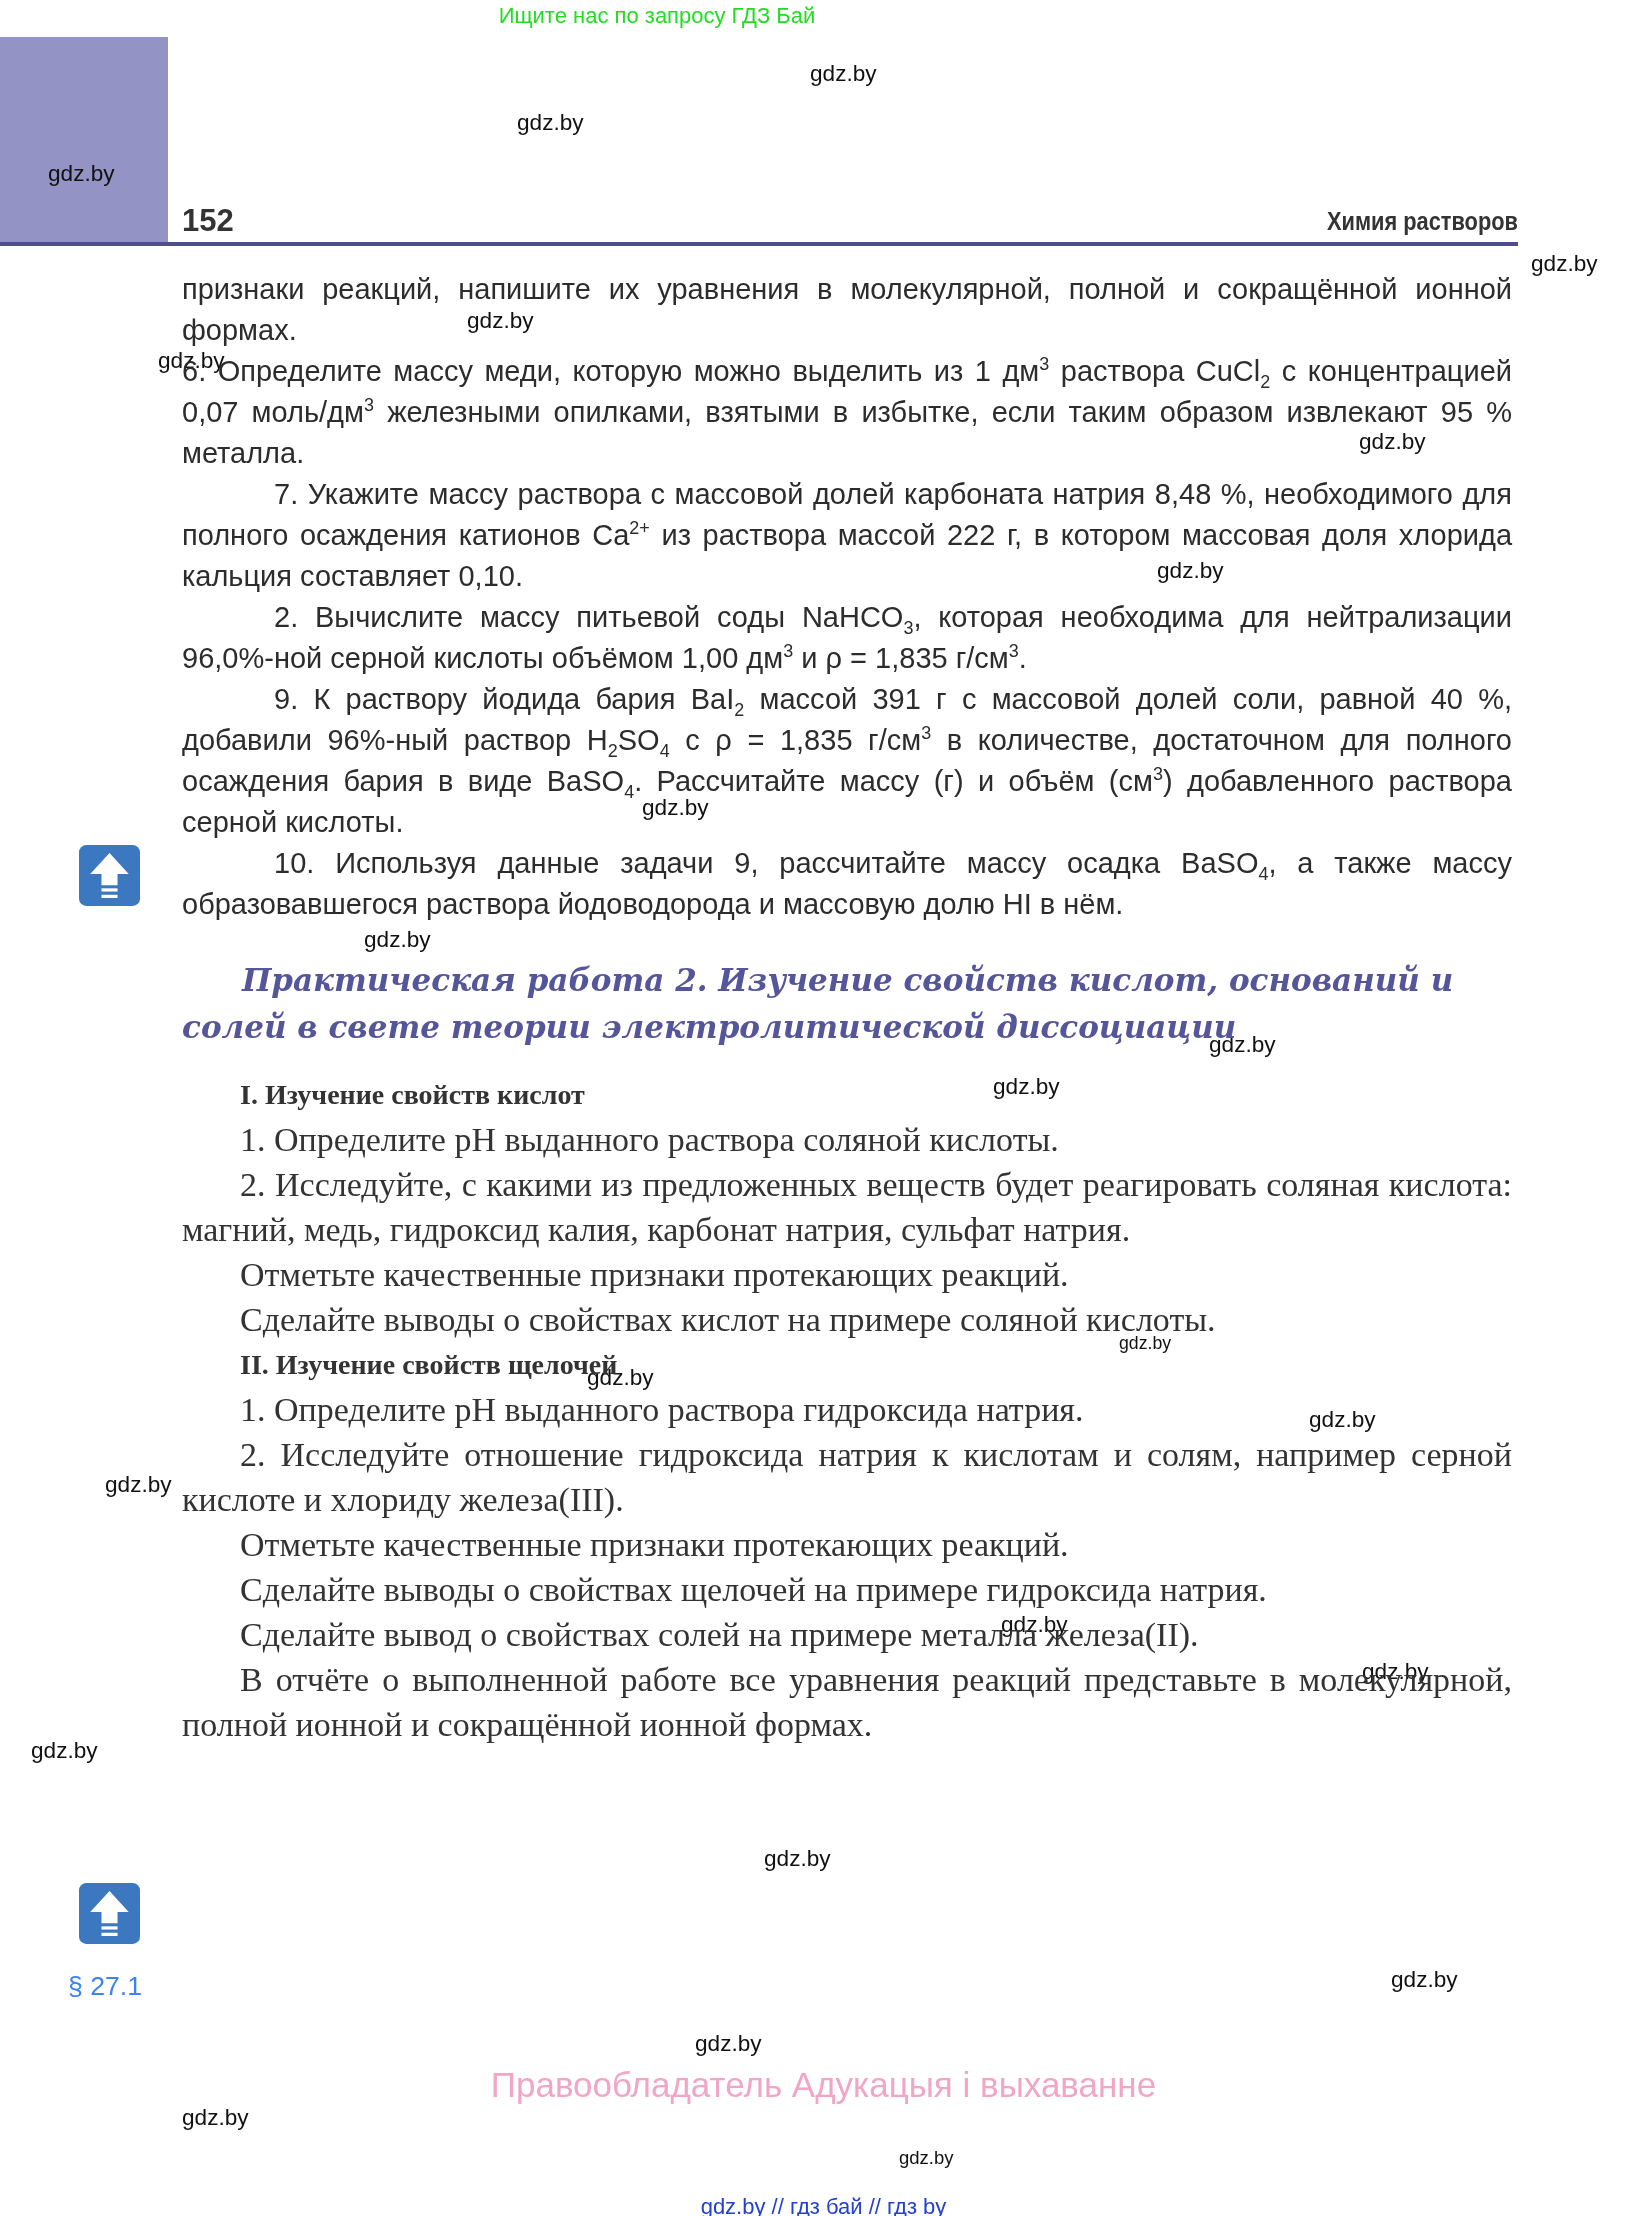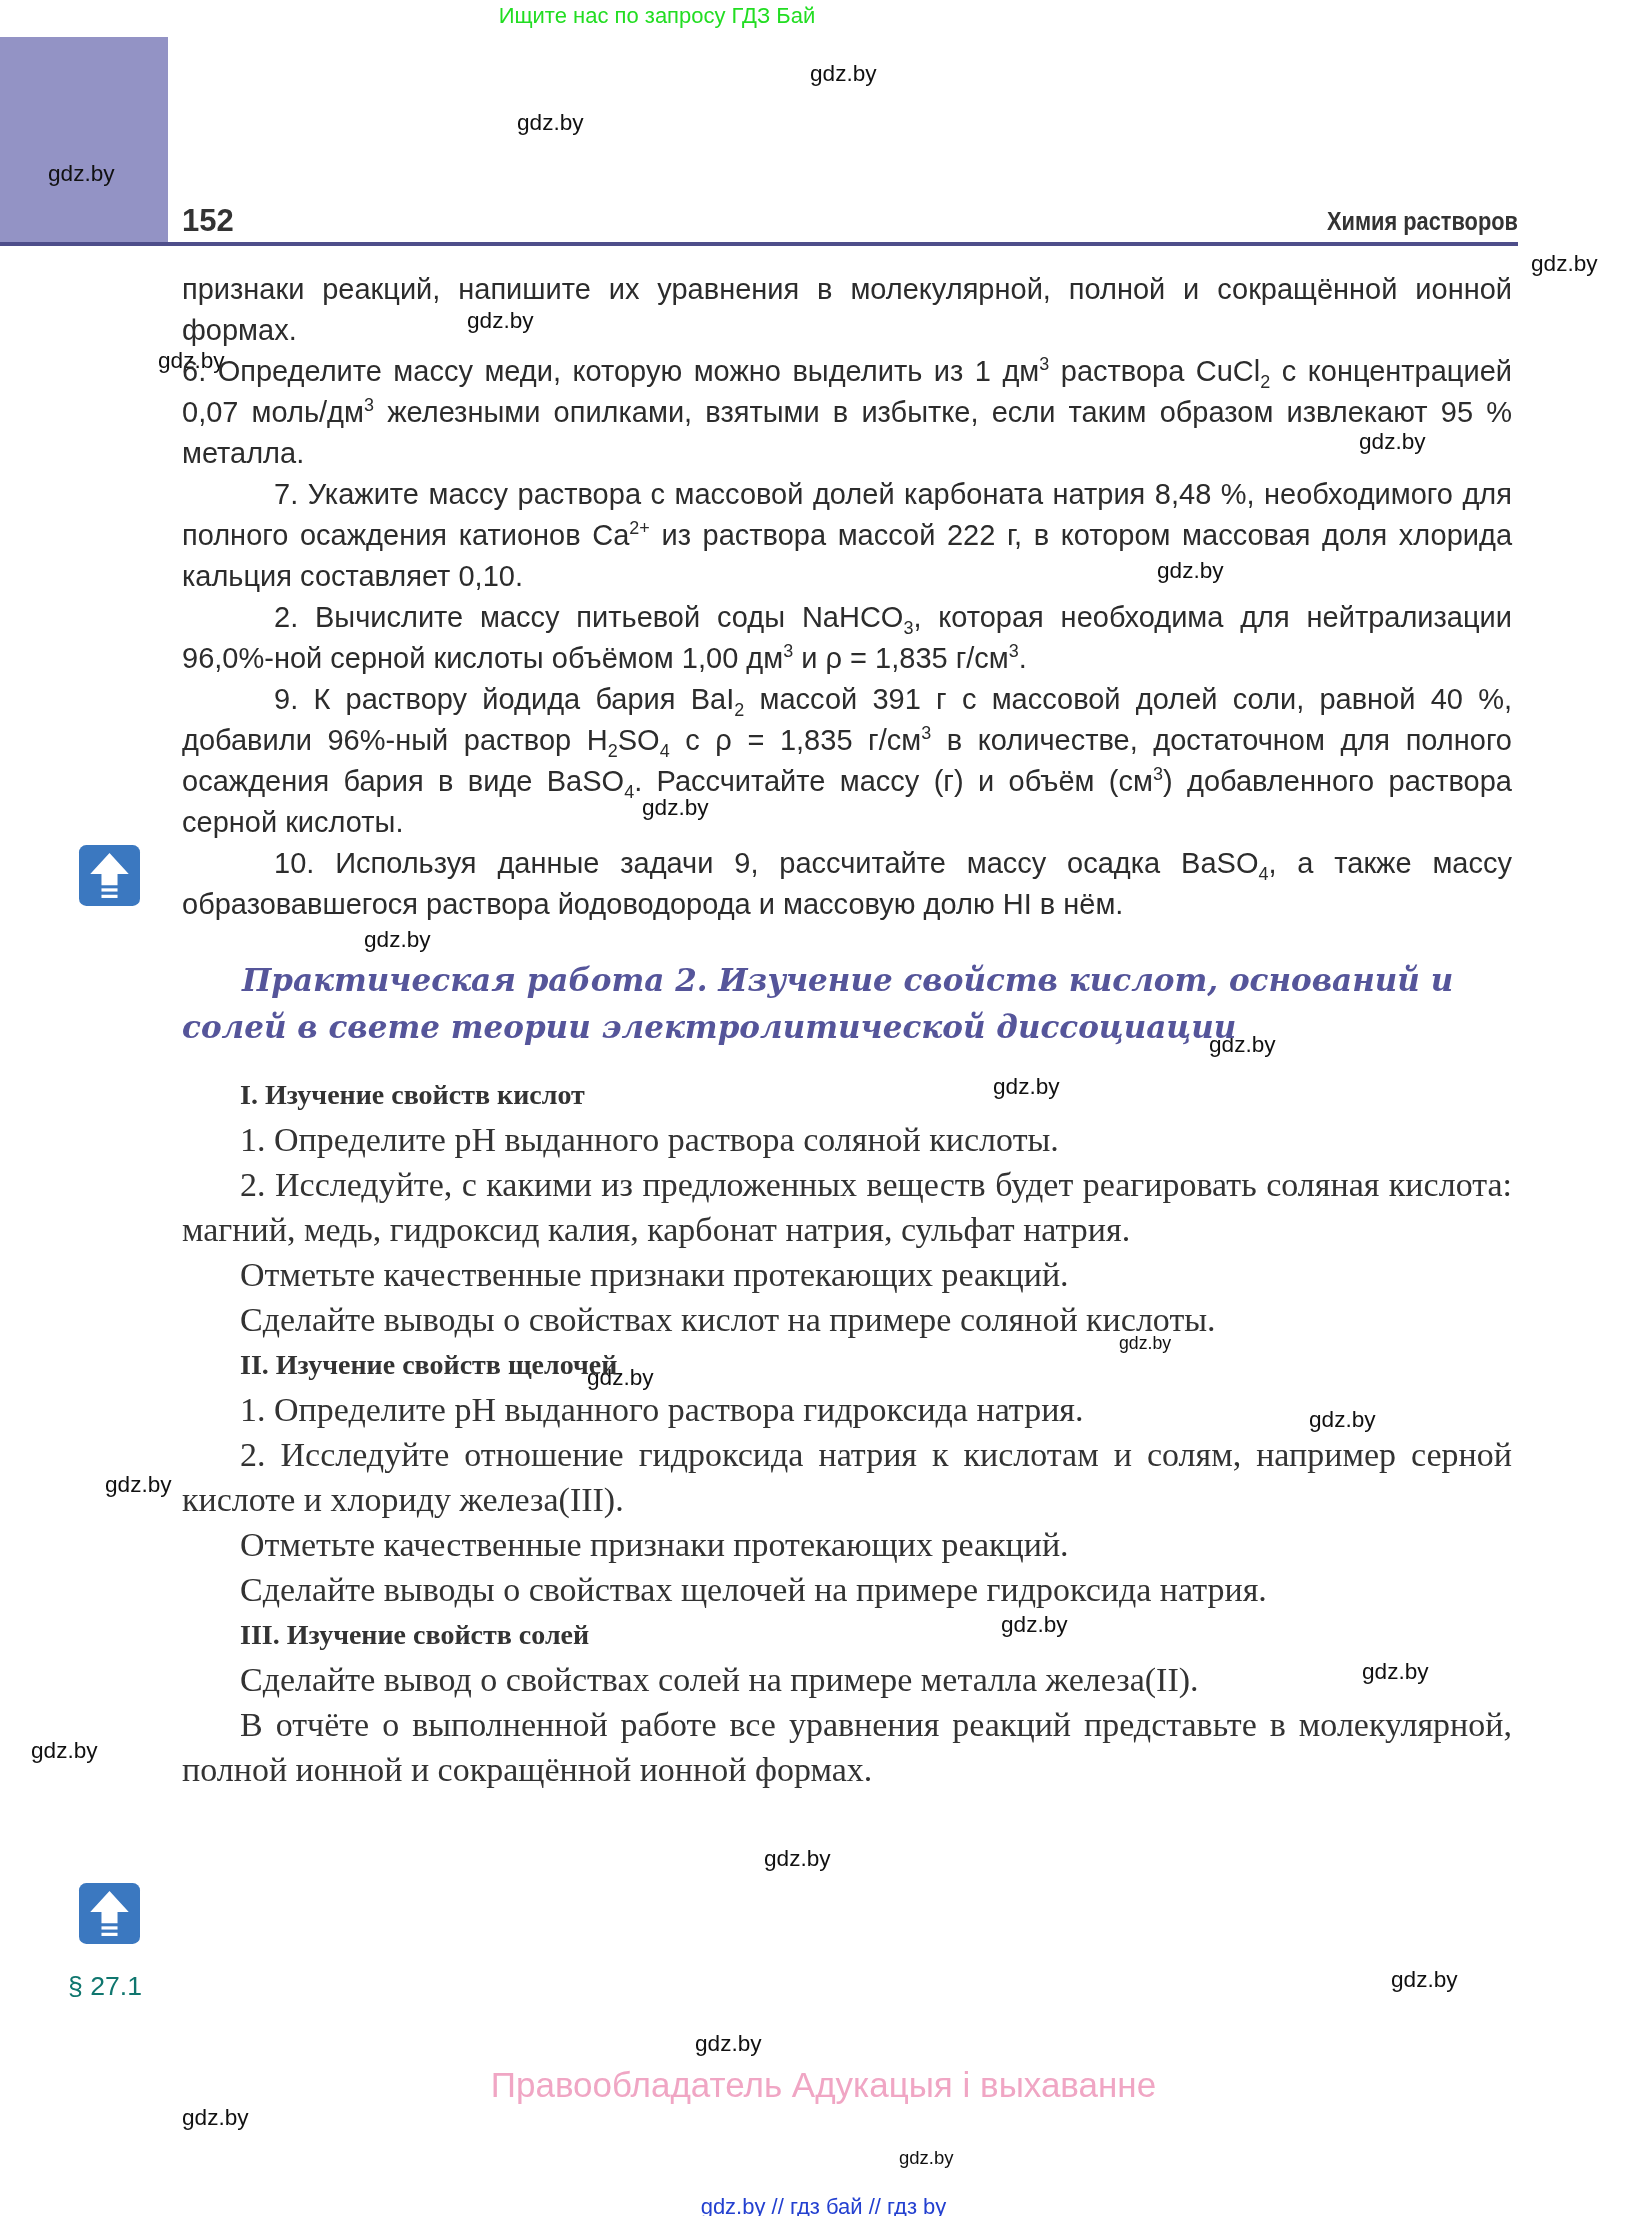--- a/index.html
+++ b/index.html
@@ -40,21 +40,21 @@
   .serif-block {
     left: 182px; width: 1330px; top: 1072px; font-family: "Liberation Serif", serif;
     font-size: 34px; line-height: 45px; color: #333; text-align: justify;
   }
   .serif-block p { margin: 0; text-indent: 58px; }
   .serif-block h3 { margin: 0; font-size: 28px; font-weight: bold; text-indent: 58px; line-height: 45px; }
   .icon-box {
     width: 61px; height: 61px; background: #3b78c0; border-radius: 7.3px;
   }
   .para-ref {
-    left: 68px; top: 1971px; font-family: "Liberation Sans", sans-serif; font-size: 26.6px; color: #0f766e;
+    left: 68px; top: 1971px; font-family: "Liberation Sans", sans-serif; font-size: 26.6px; color: #3b82f6;
   }
   .copyright {
     left: 0; width: 1647px; top: 2065px; text-align: center;
     font-family: "Liberation Sans", sans-serif; font-size: 35px; color: #f0a6c4;
   }
   .bottom-links {
     left: 0; width: 1647px; top: 2194px; text-align: center;
     font-family: "Liberation Sans", sans-serif; font-size: 22px; color: #2340d0;
   }
 </style>
@@ -124,20 +124,19 @@
   <h3>I. Изучение свойств кислот</h3>
   <p>1. Определите pH выданного раствора соляной кислоты.</p>
   <p>2. Исследуйте, с какими из предложенных веществ будет реагировать соляная кислота: магний, медь, гидроксид калия, карбонат натрия, сульфат натрия.</p>
   <p>Отметьте качественные признаки протекающих реакций.</p>
   <p>Сделайте выводы о свойствах кислот на примере соляной кислоты.</p>
   <h3>II. Изучение свойств щелочей</h3>
   <p>1. Определите pH выданного раствора гидроксида натрия.</p>
   <p>2. Исследуйте отношение гидроксида натрия к кислотам и солям, например серной кислоте и хлориду железа(III).</p>
   <p>Отметьте качественные признаки протекающих реакций.</p>
   <p>Сделайте выводы о свойствах щелочей на примере гидроксида натрия.</p>
-  <h3>III. Изучение свойств солей</h3>
   <p>Сделайте вывод о свойствах солей на примере металла железа(II).</p>
   <p>В отчёте о выполненной работе все уравнения реакций представьте в молекулярной, полной ионной и сокращённой ионной формах.</p>
 </div>
 
 <div class="abs copyright">Правообладатель Адукацыя і выхаванне</div>
 <div class="abs bottom-links">gdz.by  //  гдз бай  //  гдз by</div>
 
 
 </body></html>

